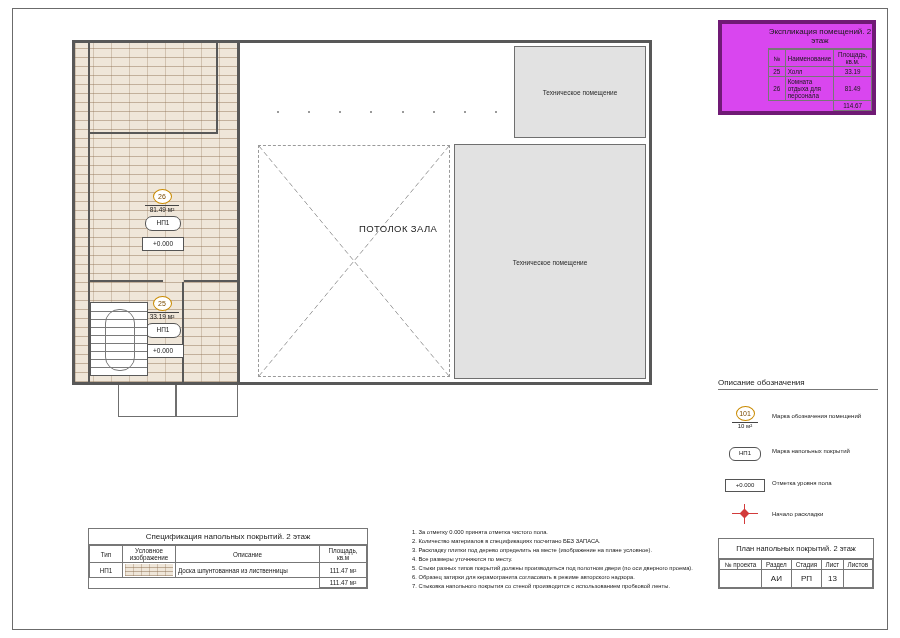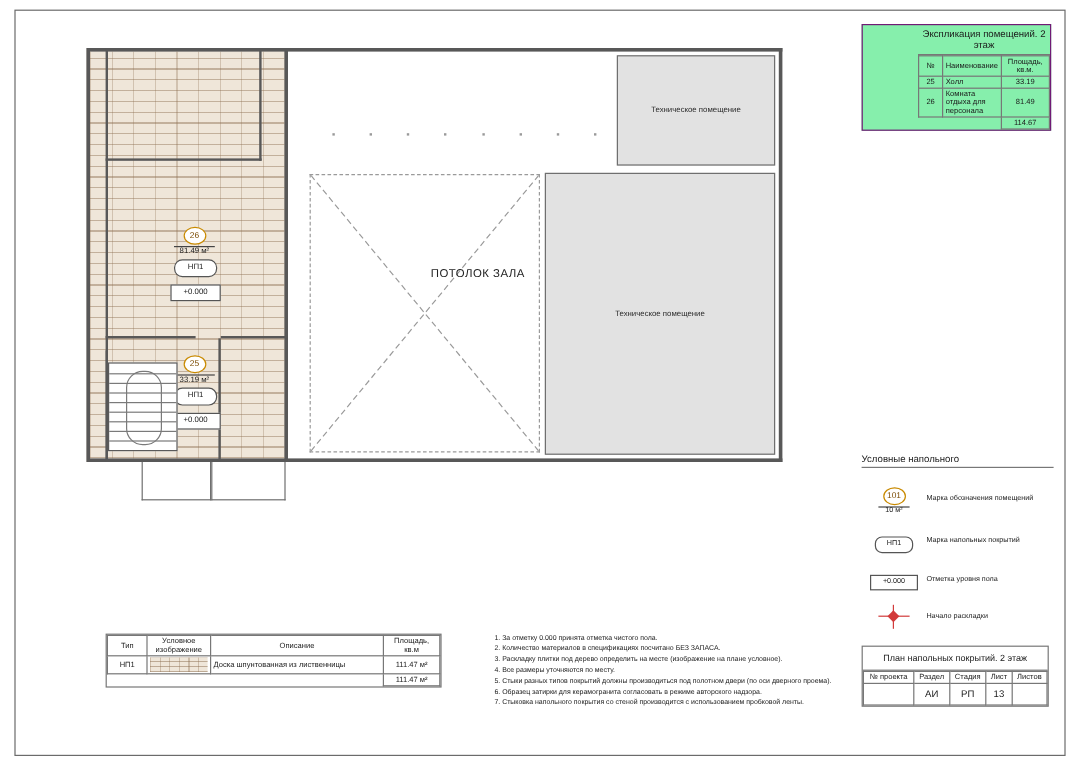--- a/index.html
+++ b/index.html
@@ -44,21 +44,21 @@
   .porch{position:absolute;border:1px solid #6f6f6f;border-top:none;box-sizing:border-box;background:#fff;}
 
   .dots-row{position:absolute;display:flex;justify-content:space-between;}
   .dots-row i{width:2px;height:2px;background:#9a9a9a;display:block;}
 
   
   .tbl-title{font-size:8px;text-align:center;padding:3px 0;border-bottom:1px solid #777;}
   table{border-collapse:collapse;width:100%;font-size:6.3px;}
   table td,table th{border:1px solid #777;padding:1px 2px;font-weight:normal;}
 
-  .expl{position:absolute;left:718px;top:20px;width:158px;border:1px solid #701a75;background:#86efac;box-sizing:border-box;padding-left:46px;}
+  .expl{position:absolute;left:718px;top:20px;width:158px;border:4px solid #701a75;background:#d946ef;box-sizing:border-box;padding-left:46px;}
   .expl .c0{width:16px;text-align:center;}
   .expl .c2{width:36px;text-align:center;}
 
   .legend{position:absolute;left:718px;top:378px;width:160px;}
   .legend h4{margin:0;font-size:8px;font-weight:normal;padding-bottom:2px;border-bottom:1px solid #777;}
   .leg-row{display:flex;align-items:center;margin-top:12px;}
   .leg-sym{width:54px;text-align:center;position:relative;}
   .leg-txt{font-size:6px;color:#222;}
   .leg-circle{display:inline-block;border:1.2px solid #c98a00;border-radius:50%;width:17px;height:13px;line-height:13px;font-size:7px;color:#7a4a00;}
   .leg-area{display:block;font-size:6px;border-top:1px solid #444;margin:1px auto 0;width:26px;}
@@ -182,21 +182,21 @@
       <tr>
         <td class="c0" style="border:none"></td>
         <td style="border:none"></td>
         <td class="c2">114.67</td>
       </tr>
     </tbody>
       </table>
   </div>
 
   <div class="legend">
-    <h4>Условные напольного</h4>
+    <h4>Описание обозначения</h4>
 
     <div class="leg-row">
       <div class="leg-sym">
         <span class="leg-circle">101</span>
         <span class="leg-area">10 м²</span>
       </div>
       <div class="leg-txt">Марка обозначения помещений</div>
     </div>
 
     <div class="leg-row">
@@ -219,20 +219,21 @@
             <div class="h"></div>
             <div class="v"></div>
             <div class="dot"></div>
           </div>
       </div>
       <div class="leg-txt">Начало раскладки</div>
     </div>
   </div>
 
   <div class="spec">
+    <div class="tbl-title">Спецификация напольных покрытий. 2 этаж</div>
     <table>
       <tbody>
           <tr>
         <td style="width:28px;text-align:center">Тип</td>
         <td style="width:48px;text-align:center">Условное изображение</td>
         <td style="text-align:center">Описание</td>
         <td style="width:42px;text-align:center">Площадь, кв.м</td>
       </tr>
       <tr>
         <td style="text-align:center">НП1</td>

